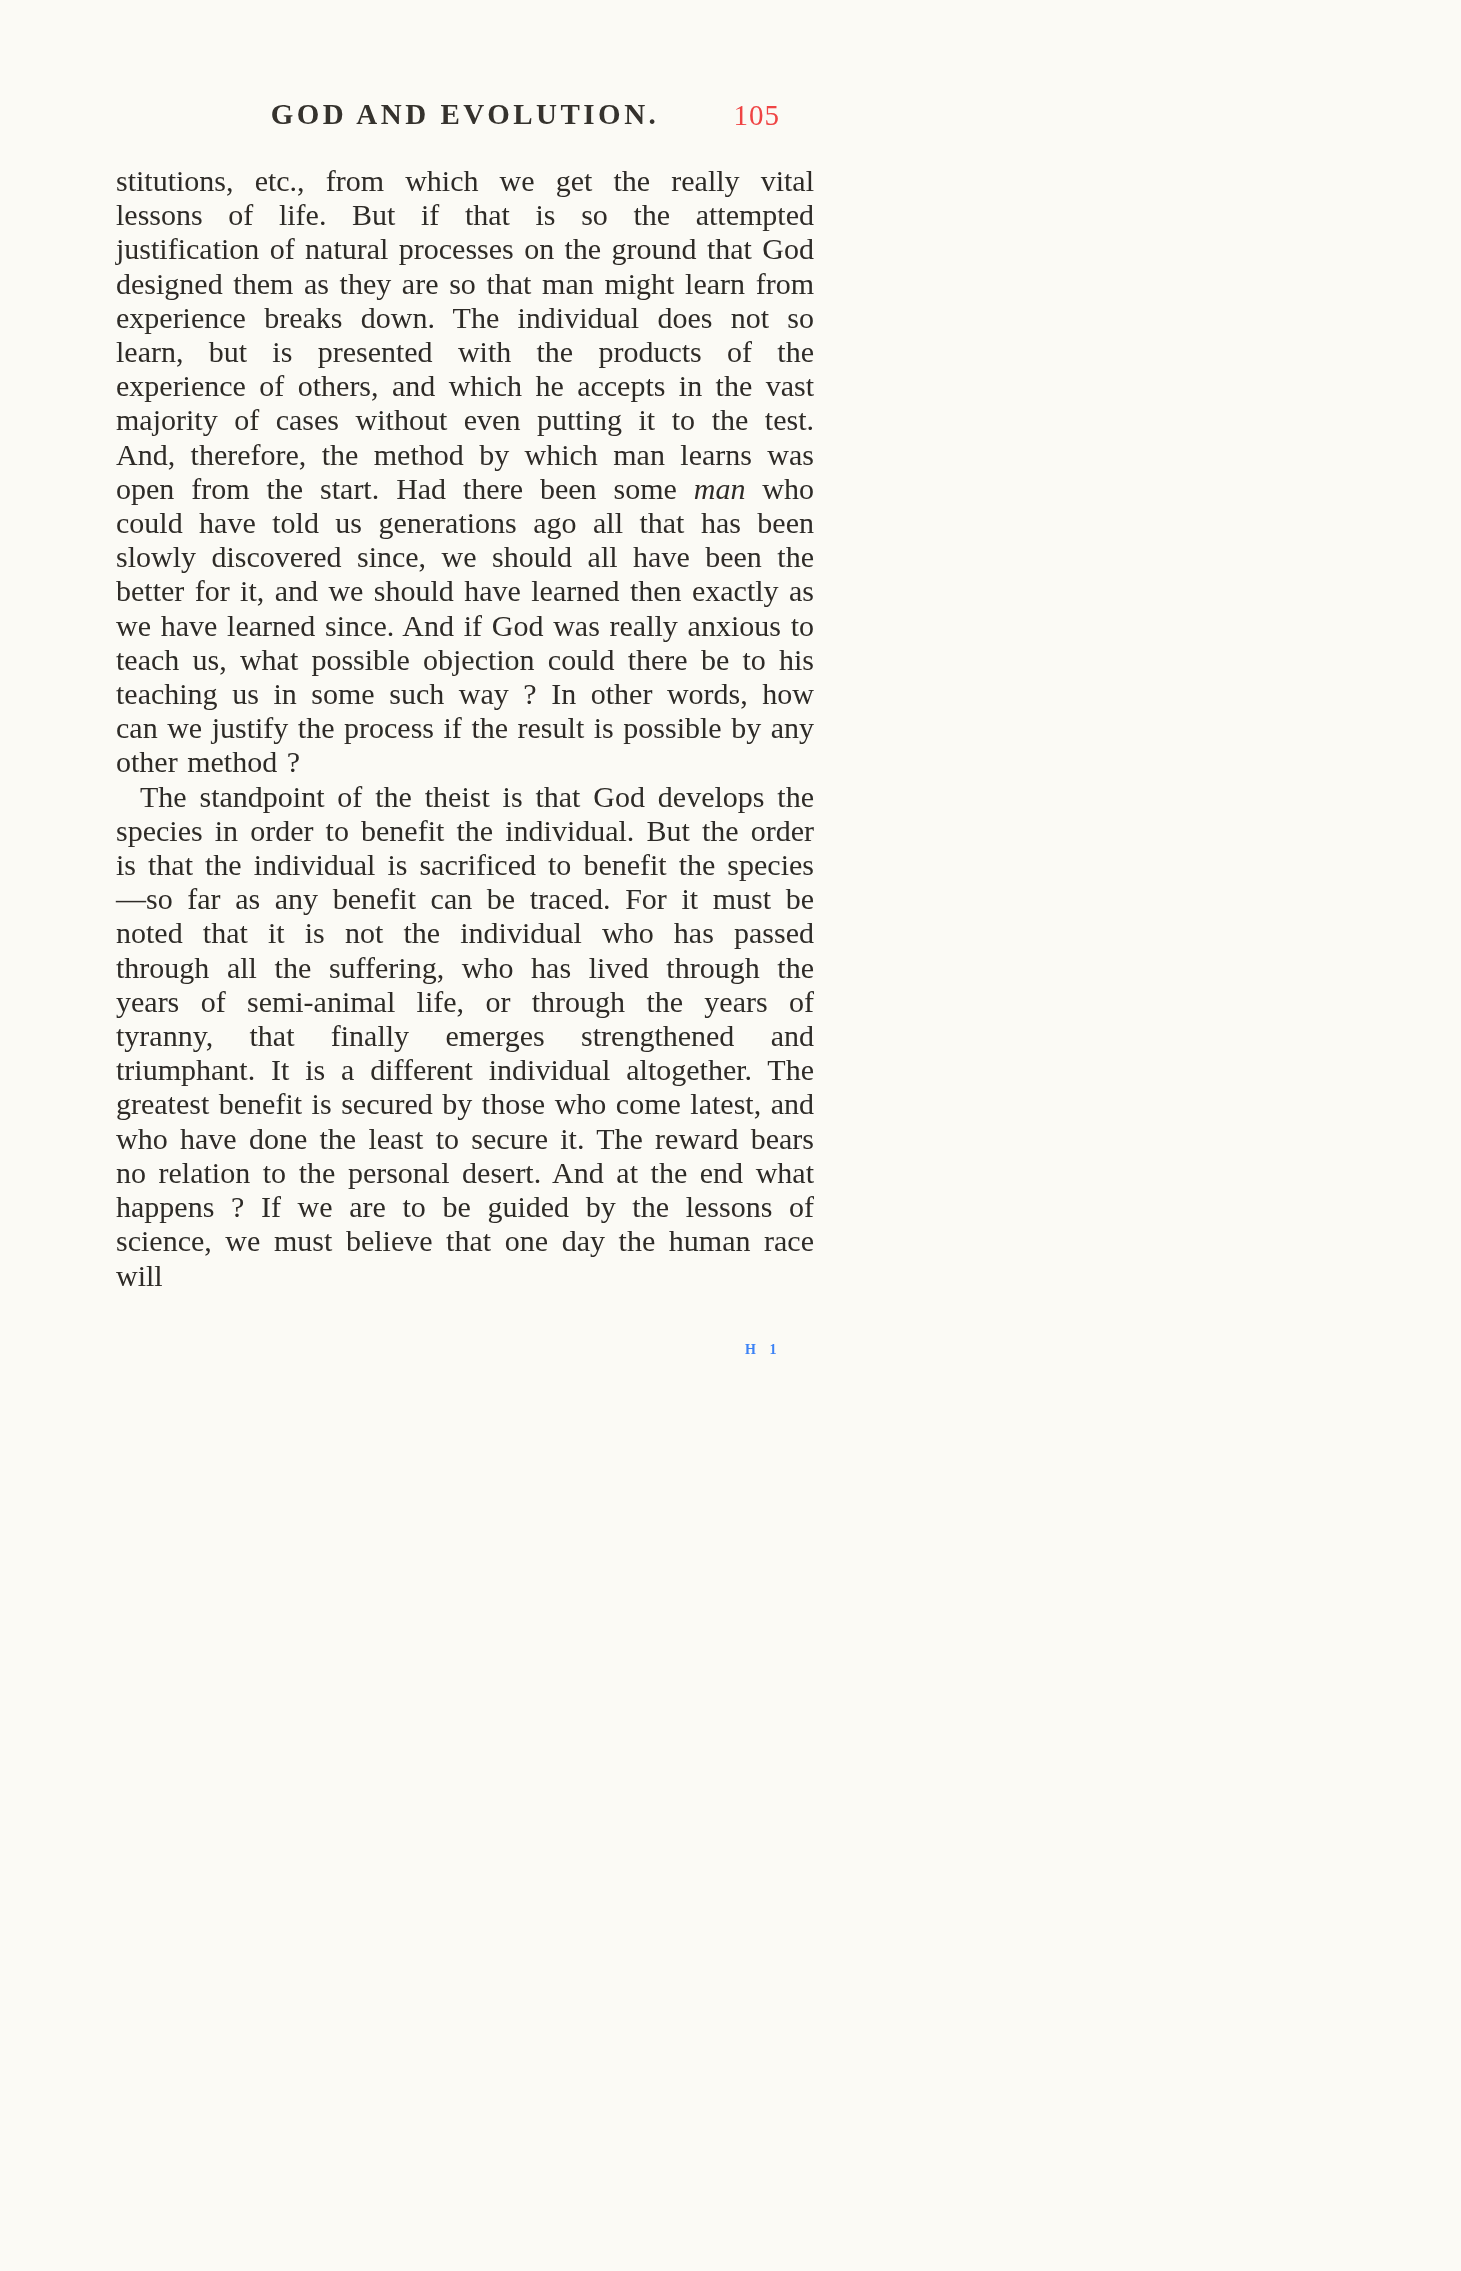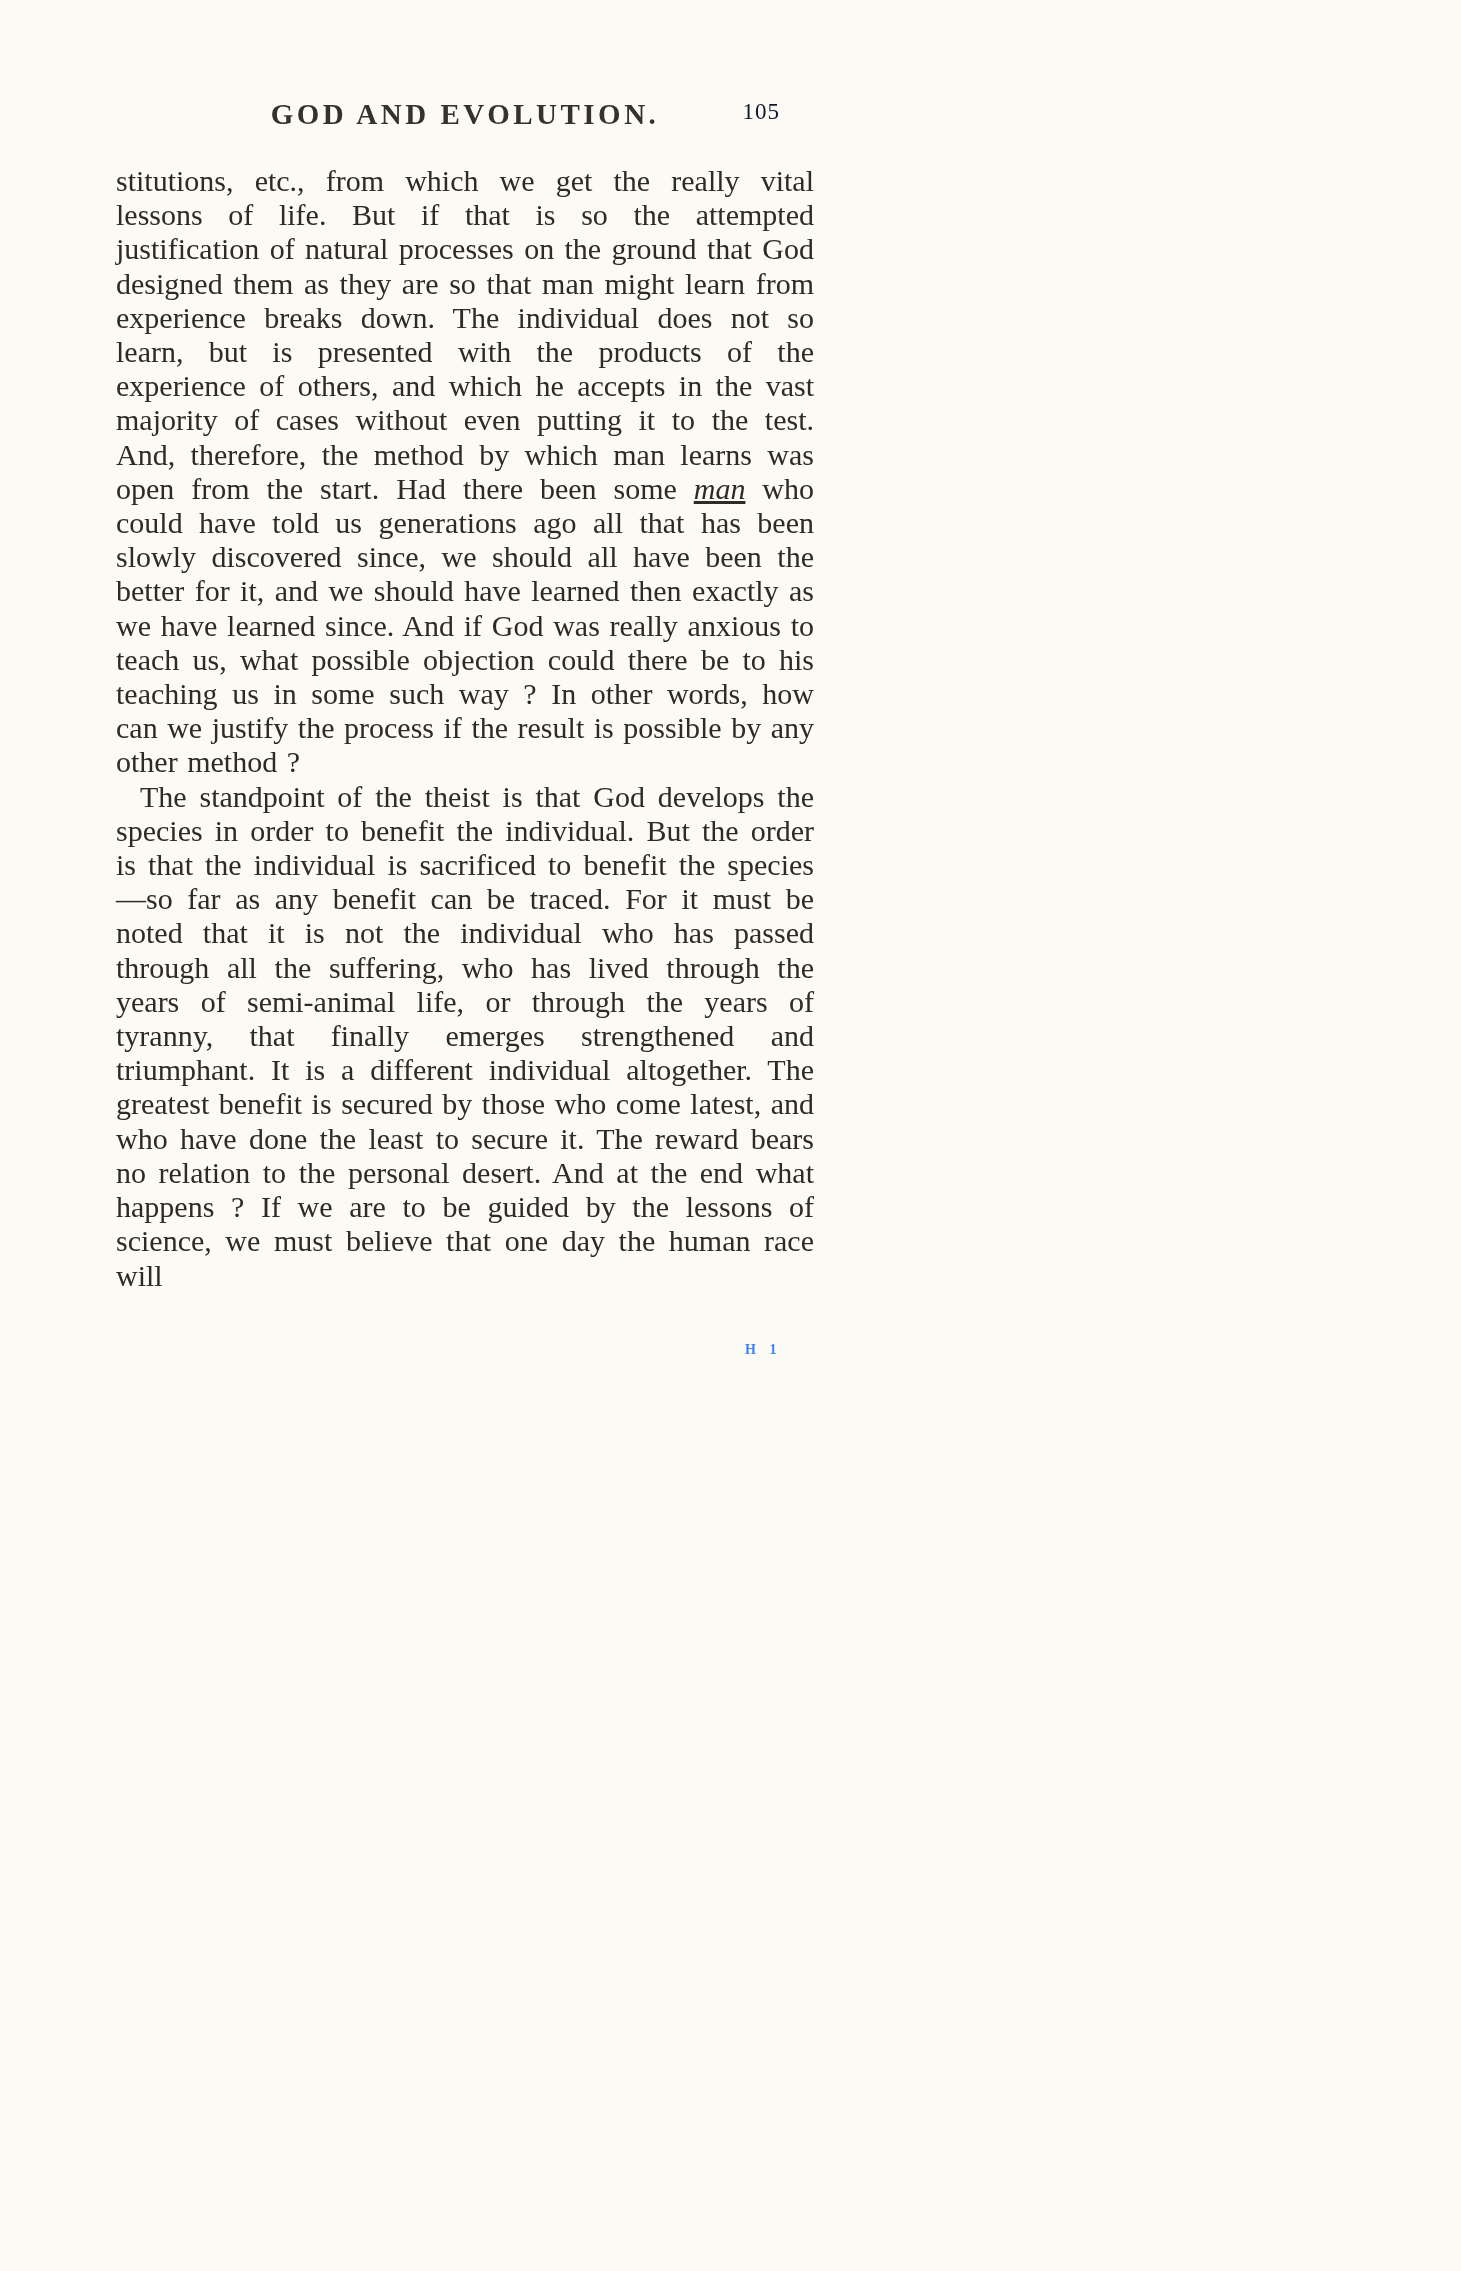--- a/index.html
+++ b/index.html
@@ -29,23 +29,23 @@
     text-align: center;
     font-size: 29px;
     letter-spacing: 3.5px;
     color: #35322d;
     font-weight: bold;
   }
   .page-number {
     position: absolute;
     right: 34px;
     top: 1px;
-    font-size: 23px;
+    font-size: 29px;
     letter-spacing: 1px;
-    color: #0f172a;
+    color: #ef4444;
   }
   .content {
     position: absolute;
     top: 164px;
     left: 116px;
     width: 698px;
     text-align: justify;
     font-size: 30px;
     line-height: 34.2px;
     word-spacing: 2px;
@@ -53,21 +53,20 @@
   .para {
     margin: 0;
     padding: 0;
   }
   .para.indent {
     text-indent: 24px;
     font-family: Liberation Serif, serif;
   }
   .para em {
     font-style: italic;
-    text-decoration: underline;
   }
   .signature {
     position: absolute;
     left: 745px;
     top: 1342px;
     font-size: 14px;
     font-weight: bold;
     letter-spacing: 5px;
     color: #3b82f6;
   }

